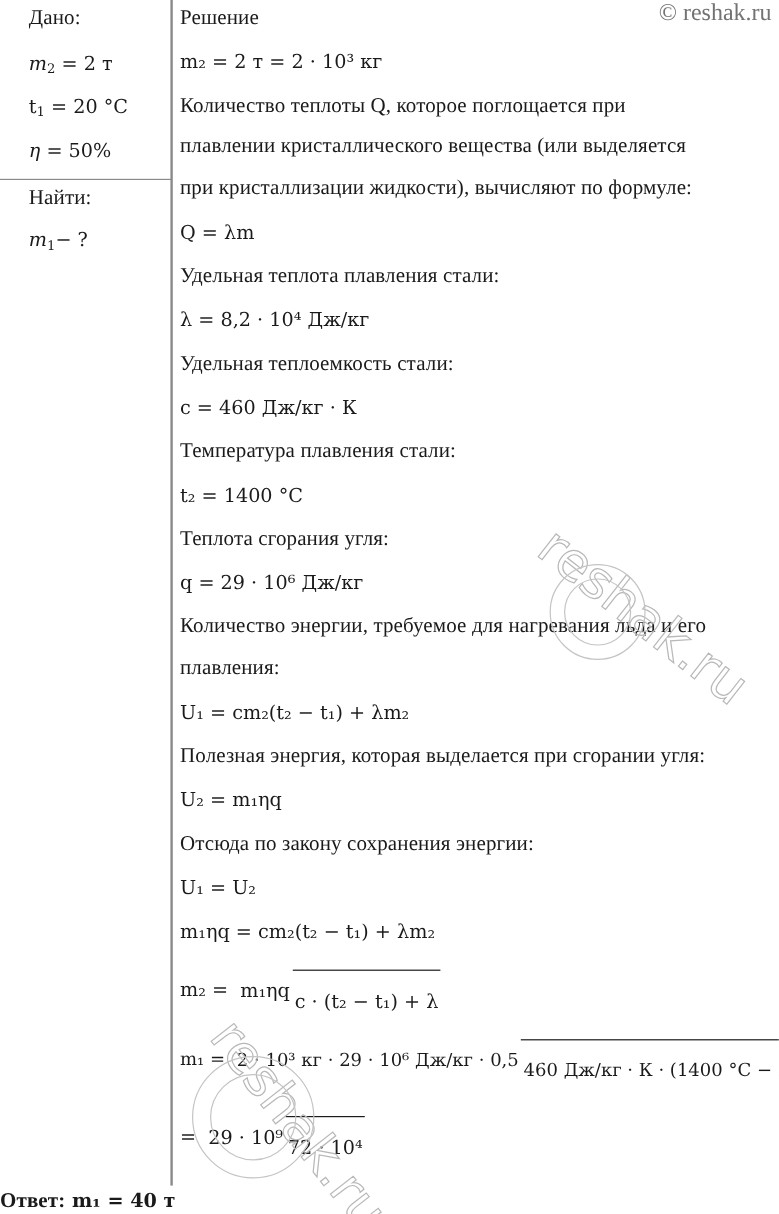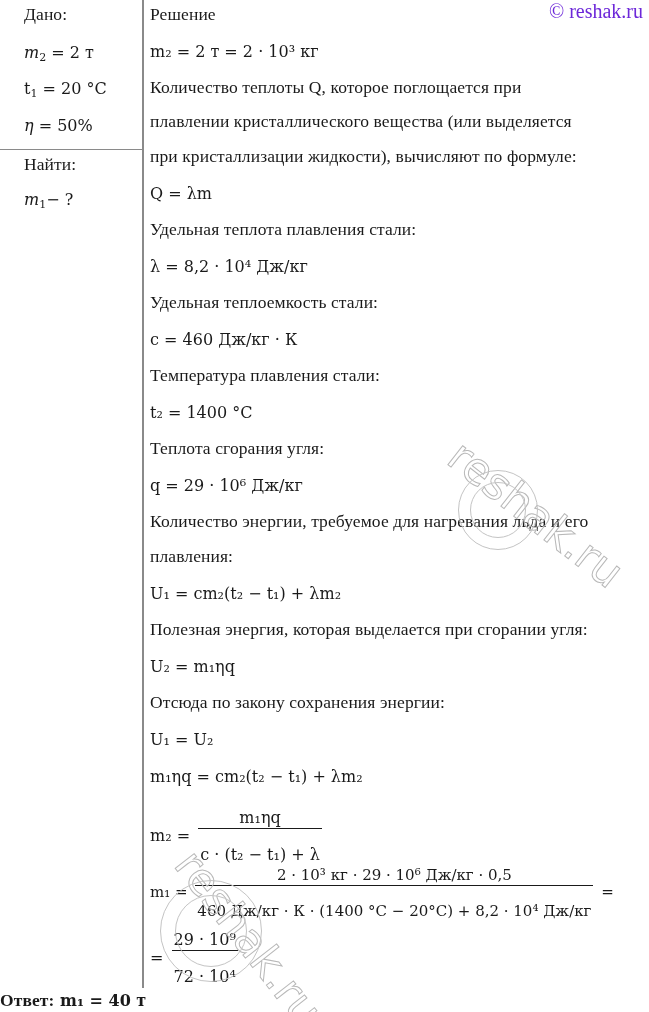--- a/index.html
+++ b/index.html
@@ -12,22 +12,22 @@
   .vline { position: absolute; left: 142px; top: 0; width: 2px; height: 988px; background: #8a8a8a; }
   .hline { position: absolute; left: 0; top: 149px; width: 143px; height: 1px; background: #8a8a8a; }
   .given { position: absolute; left: 8px; top: 0; width: 132px; }
   .given .row { position: absolute; left: 16px; white-space: nowrap; }
   .sol { position: absolute; left: 150px; top: 0; width: 495px; }
   .sol .row { position: absolute; left: 0; white-space: nowrap; }
   .txt { font-family: "Liberation Serif", "DejaVu Serif", serif; font-size: 17.5px; letter-spacing: 0.1px; }
   .math { font-family: "DejaVu Serif", serif; font-size: 16px; }
   .math i { font-style: italic; }
   sub { font-size: 11px; vertical-align: -3px; }
-  .copyright { position: absolute; right: 6px; top: 0px; font-family: "Liberation Serif", serif; font-size: 20px; color: #6d28d9; }
-  .frac { display: inline-flex; flex-direction: column; align-items: center; vertical-align: middle; margin: 0 3px; }
+  .copyright { position: absolute; right: 6px; top: 0px; font-family: "Liberation Serif", serif; font-size: 20px; color: #737373; }
+  .frac { display: inline-flex; align-items: center; vertical-align: middle; margin: 0 3px; }
   .frac .num { padding: 0 2px 1px; }
   .frac .den { border-top: 1.3px solid #1a1a1a; padding: 16px 2px 0; }
   .answer { position: absolute; left: 0; top: 990px; white-space: nowrap; font-weight: bold; }
   .wm { position: absolute; pointer-events: none; }
   .wm-text { font-family: "DejaVu Sans", sans-serif; font-size: 44px; color: transparent; -webkit-text-stroke: 1px #b8b8b8; transform-origin: left top; }
   .wm-circle { border: 1px solid #c4c4c4; border-radius: 50%; position: absolute; }
 </style>
 </head>
 <body>
 

